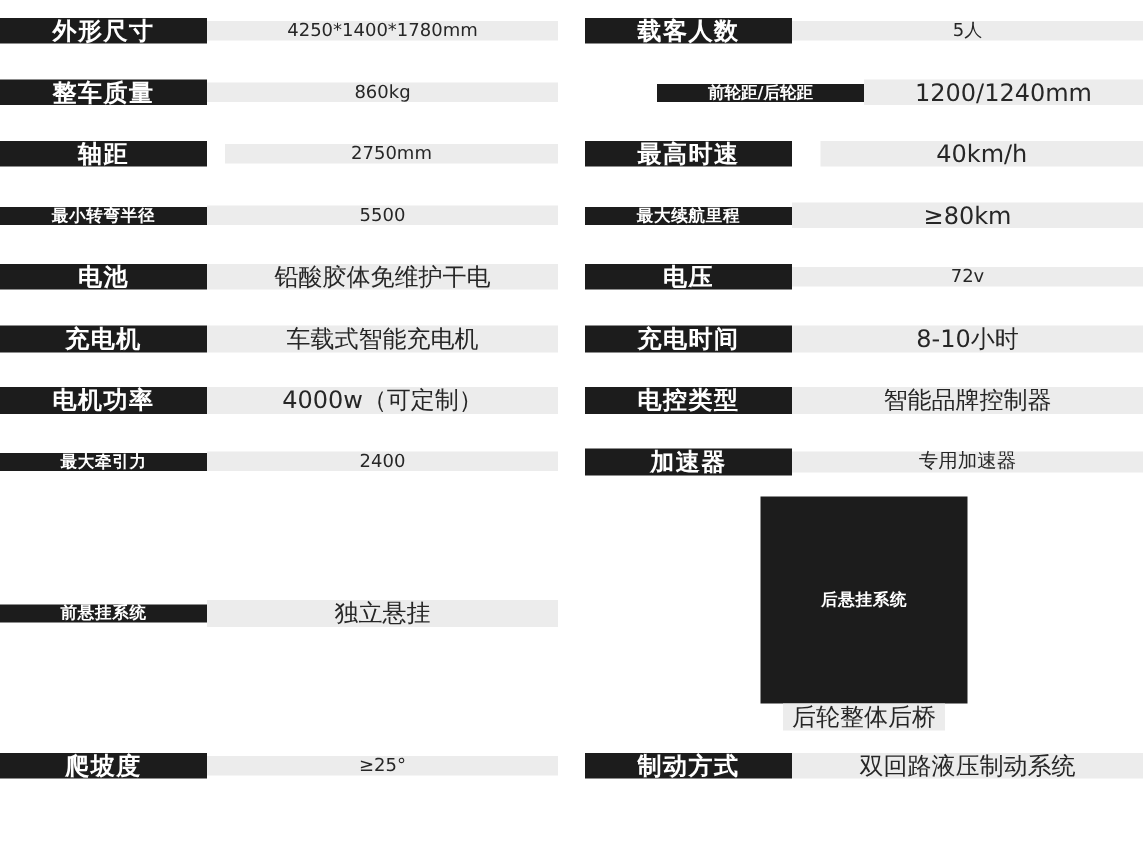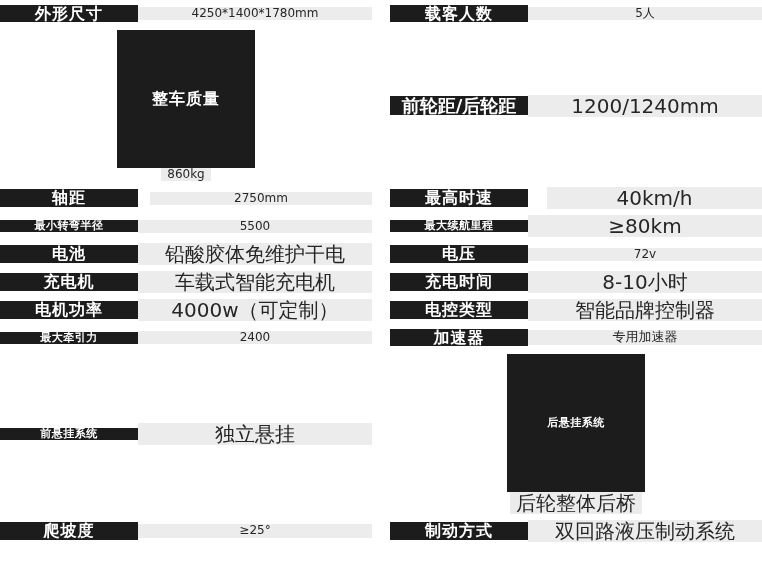--- a/index.html
+++ b/index.html
@@ -58,48 +58,49 @@
     align-items: center;
     justify-content: center;
     font-size: 12px;
     box-sizing: border-box;
     padding: 0 6px;
     text-align: center;
     line-height: 1.1;
     white-space: nowrap;
   }
   .value.small {
-    font-size: 20px;
+    font-size: 16px;
   }
   .value.tiny {
     font-size: 13px;
   }
   .label.narrowtext {
     font-size: 11px;
     letter-spacing: 0.5px;
   }
   .label.tighttext {
-    font-size: 18px;
+    font-size: 11px;
     letter-spacing: 0;
+    margin-left: 48px;
   }
 </style>
 </head>
 <body>
 
 <div class="spec-sheet" id="sheet">
     <div class="spec-row" style="grid-area: 1 / 1;">
       <div class="label">外形尺寸</div>
       <div class="value">4250*1400*1780mm</div>
     </div>
     <div class="spec-gap" style="grid-area: 1 / 2;"></div>
     <div class="spec-row" style="grid-area: 1 / 3;">
       <div class="label">载客人数</div>
       <div class="value">5人</div>
     </div>
-    <div class="spec-row" style="grid-area: 2 / 1; flex-direction: column;">
+    <div class="spec-row" style="grid-area: 2 / 1;">
       <div class="label">整车质量</div>
       <div class="value">860kg</div>
     </div>
     <div class="spec-gap" style="grid-area: 2 / 2;"></div>
     <div class="spec-row" style="grid-area: 2 / 3;">
       <div class="label tighttext">前轮距/后轮距</div>
       <div class="value small">1200/1240mm</div>
     </div>
     <div class="spec-row" style="grid-area: 3 / 1; gap: 12px;">
       <div class="label">轴距</div>

